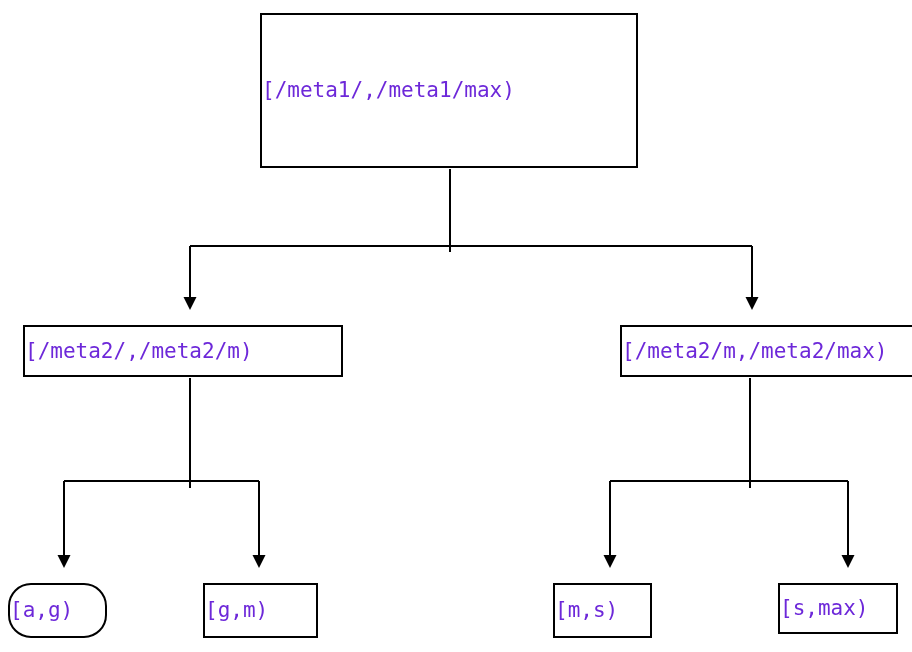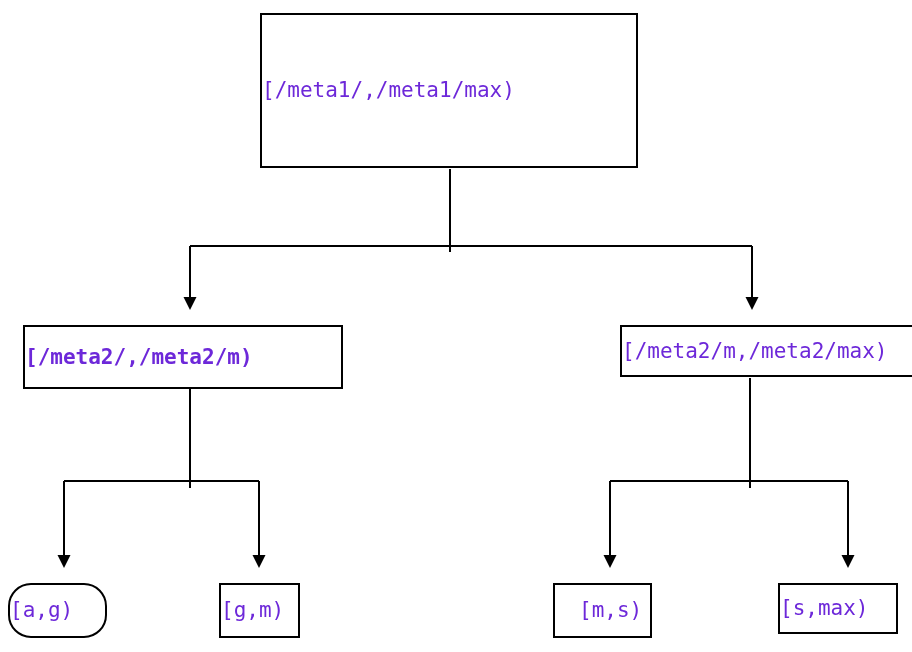--- a/index.html
+++ b/index.html
@@ -28,25 +28,25 @@
     border: 2px solid #000000;
     background: #ffffff;
     display: flex;
     align-items: center;
     font-size: 21px;
     line-height: 1;
     color: #6d28d9;
     white-space: nowrap;
   }
   .node-root  { left: 260px; top: 13px;  width: 378px; height: 155px; }
-  .node-left  { left: 23px;  top: 325px; width: 320px; height: 64px; font-weight: bold; }
+  .node-left  { left: 23px;  top: 325px; width: 320px; height: 52px; }
   .node-right { left: 583px; top: 325px; width: 315px; height: 52px; margin-left: 37px; }
   .node-ag    { left: 8px;   top: 583px; width: 99px;  height: 55px; border-radius: 23px; }
-  .node-gm    { left: 219px; top: 583px; width: 81px;  height: 55px; }
-  .node-ms    { left: 553px; top: 583px; width: 99px;  height: 55px; padding-left: 24px; }
+  .node-gm    { left: 203px; top: 583px; width: 115px;  height: 55px; }
+  .node-ms    { left: 553px; top: 583px; width: 99px;  height: 55px; }
   .node-smax  { left: 778px; top: 583px; width: 120px; height: 51px; }
 </style>
 </head>
 <body>
 
 <div class="canvas">
 
   <svg class="edges-svg" width="912" height="652" viewBox="0 0 912 652" stroke="#000000" stroke-width="2" fill="none">
 
     <g>

